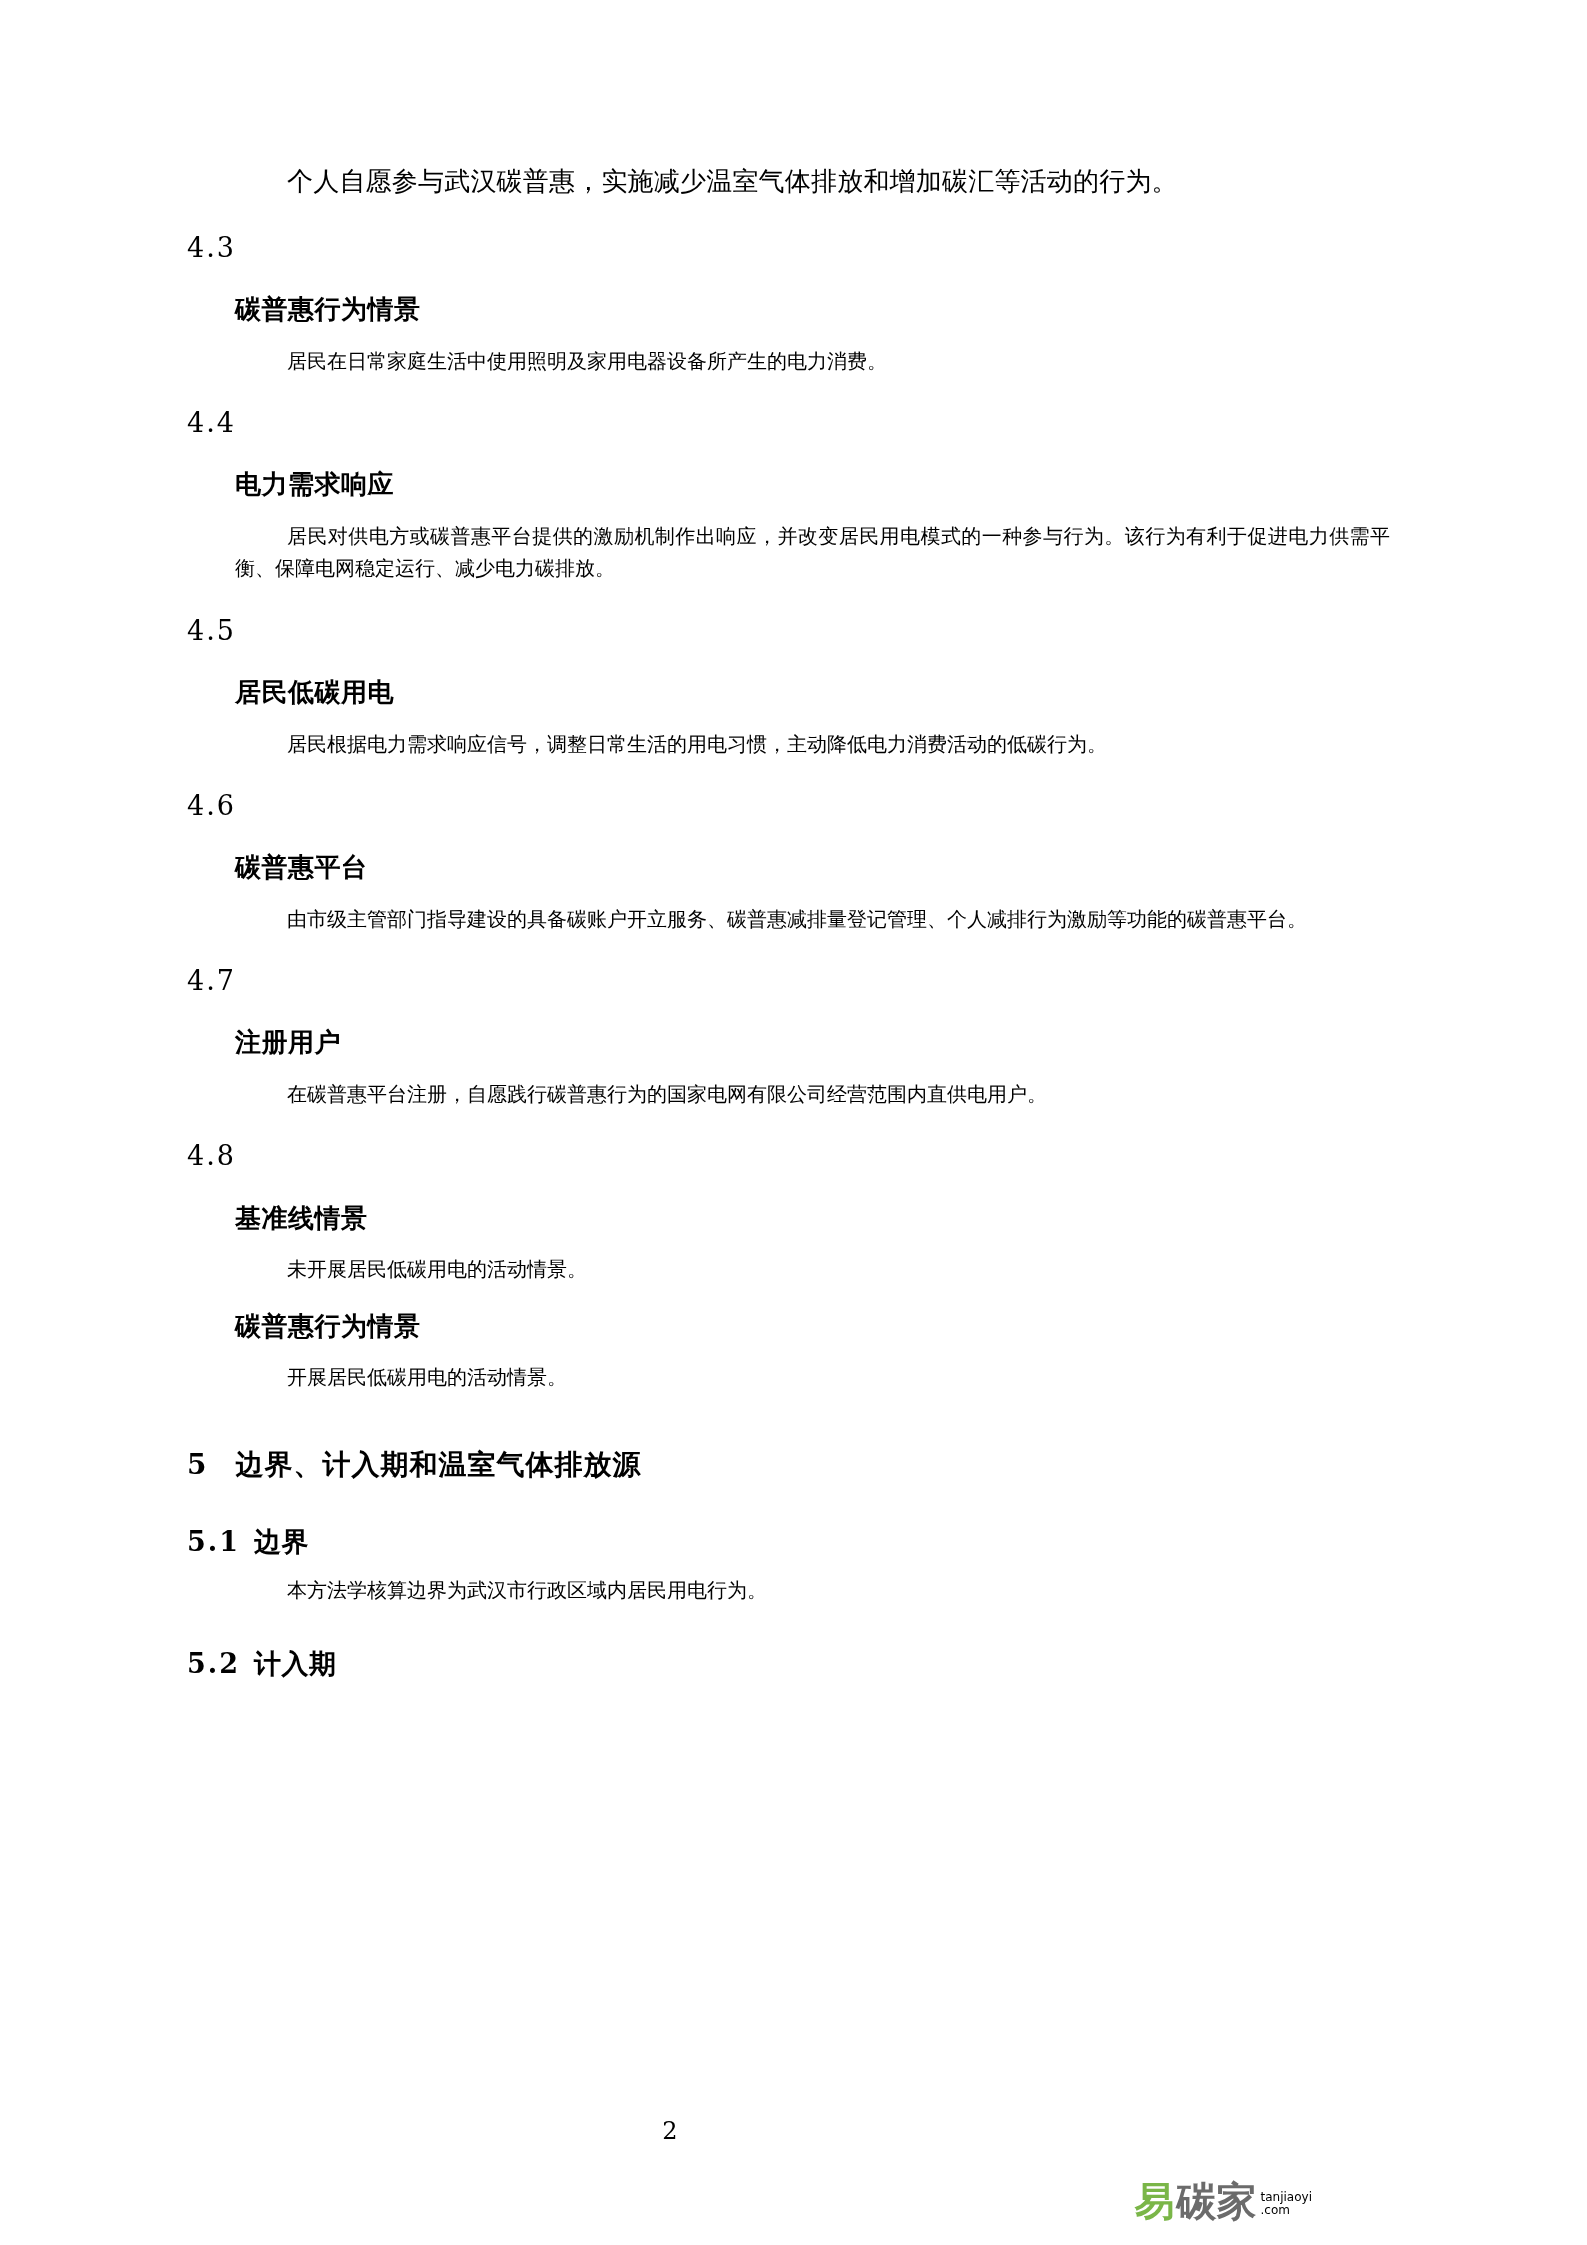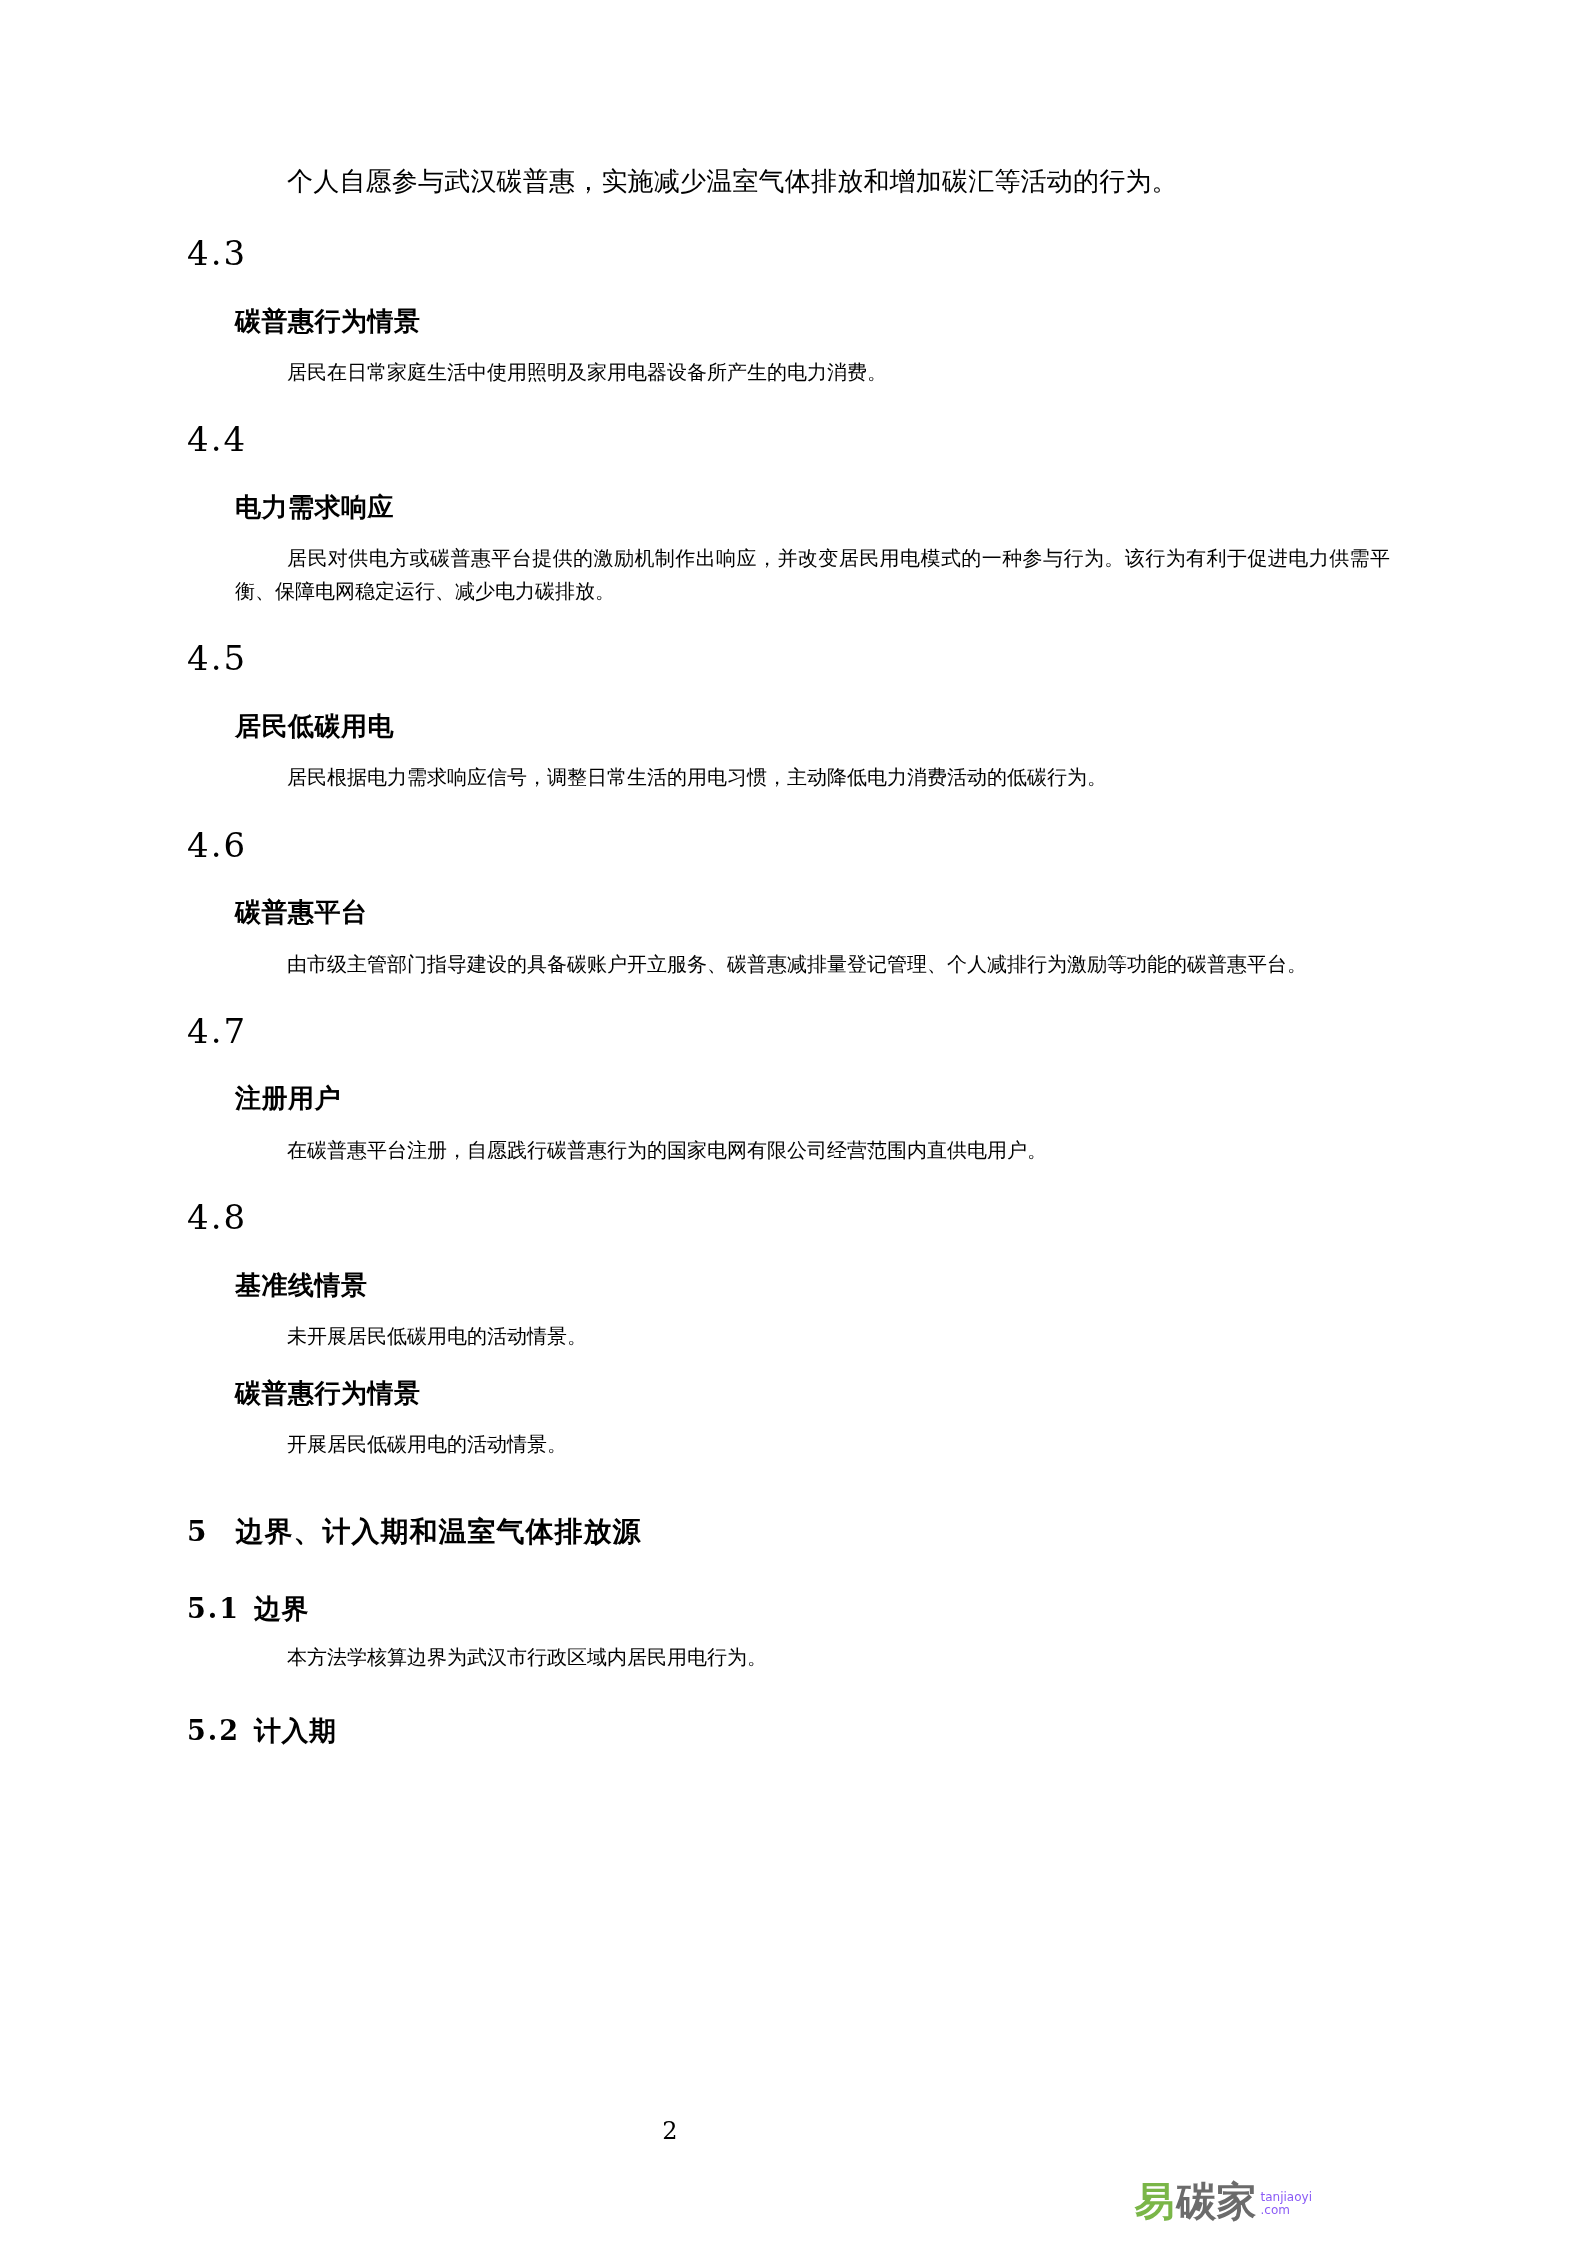--- a/index.html
+++ b/index.html
@@ -27,21 +27,21 @@
   
   .para {
     font-size: 26px;
     line-height: 1.62;
     text-align: justify;
     text-indent: 52px;
     margin: 0 0 0 0;
     letter-spacing: 0.2px;
   }
   .clause-num {
-    font-size: 34px;
+    font-size: 27px;
     line-height: 1.6;
     margin: 24px 0 0 -48px;
     letter-spacing: 2px;
   }
   .clause-term {
     font-size: 26px;
     font-weight: bold;
     line-height: 1.6;
     margin: 20px 0 0 0;
     letter-spacing: 0.5px;
@@ -103,21 +103,21 @@
     line-height: 1;
   }
   .watermark .wm-jia {
     font-size: 40px;
     font-weight: bold;
     color: #6b6b6b;
     line-height: 1;
   }
   .watermark .wm-sub {
     font-size: 12px;
-    color: #8b5cf6;
+    color: #000000;
     margin-left: 4px;
     line-height: 1.1;
     align-self: flex-end;
     padding-bottom: 4px;
   }
 </style>
 </head>
 <body>
 
 <div class="page">

